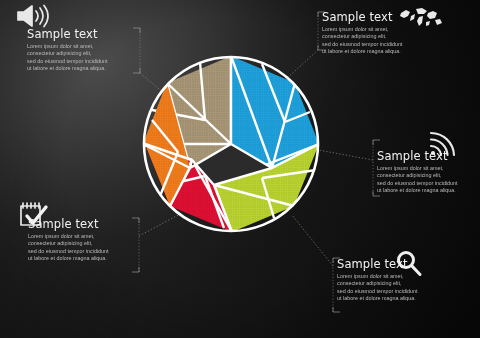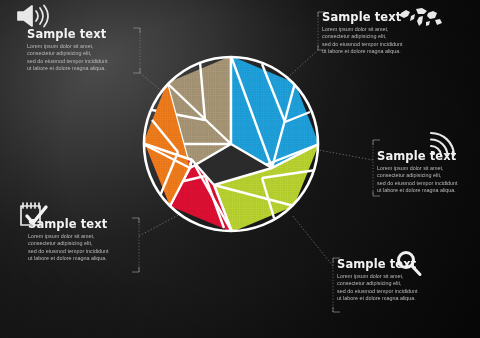--- a/index.html
+++ b/index.html
@@ -17,21 +17,21 @@
   .bg-vig{position:absolute;inset:0;
       background:radial-gradient(ellipse 340px 300px at 45% 45%, rgba(0,0,0,0) 45%, rgba(0,0,0,.55) 100%);}
   .bg-dark-right{position:absolute;inset:0;
       background:linear-gradient(105deg, rgba(255,255,255,.035) 0%, rgba(0,0,0,0) 38%, rgba(0,0,0,.35) 72%, rgba(0,0,0,.5) 100%);}
 
   svg.layer{position:absolute;left:0;top:0;width:480px;height:338px;}
 
   
   .callout{position:absolute;}
   .callout .head{
-     color:#f2f2f2;font-size:11.5px;font-weight:bold;
+     color:#f2f2f2;font-size:11.5px;font-weight:normal;
      letter-spacing:.1px;margin:0 0 3px 0;line-height:12px;
      font-family:"DejaVu Sans", sans-serif;}
   .callout .body{
      color:#b9b9b9;font-size:5.4px;line-height:7.3px;margin:0;
      font-family:"Liberation Sans", sans-serif;}
   .callout .body span{display:block;white-space:nowrap;}
 
   .icon{position:absolute;}
   .icon svg{display:block;}
 </style>

